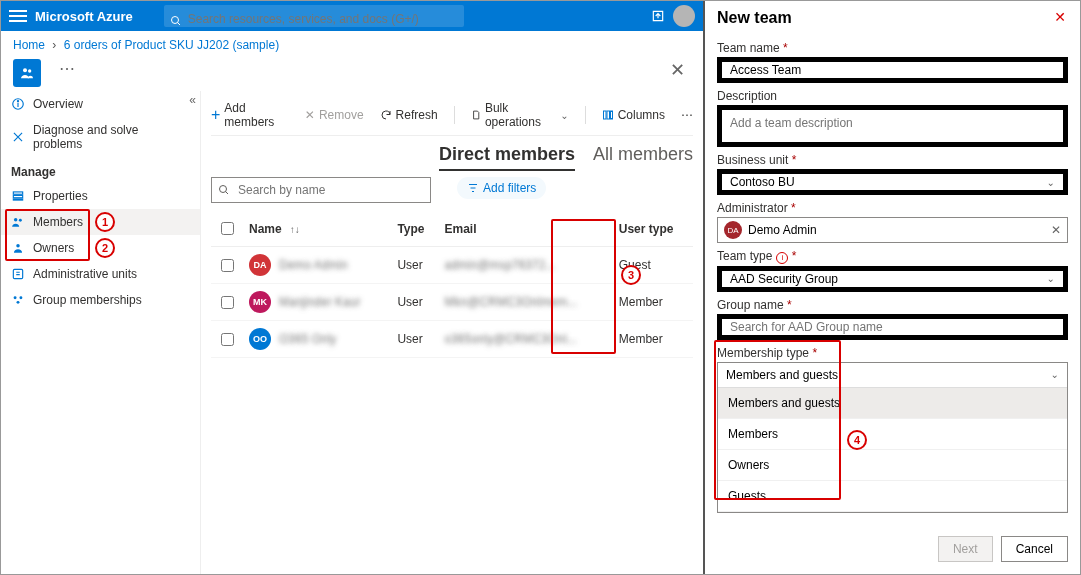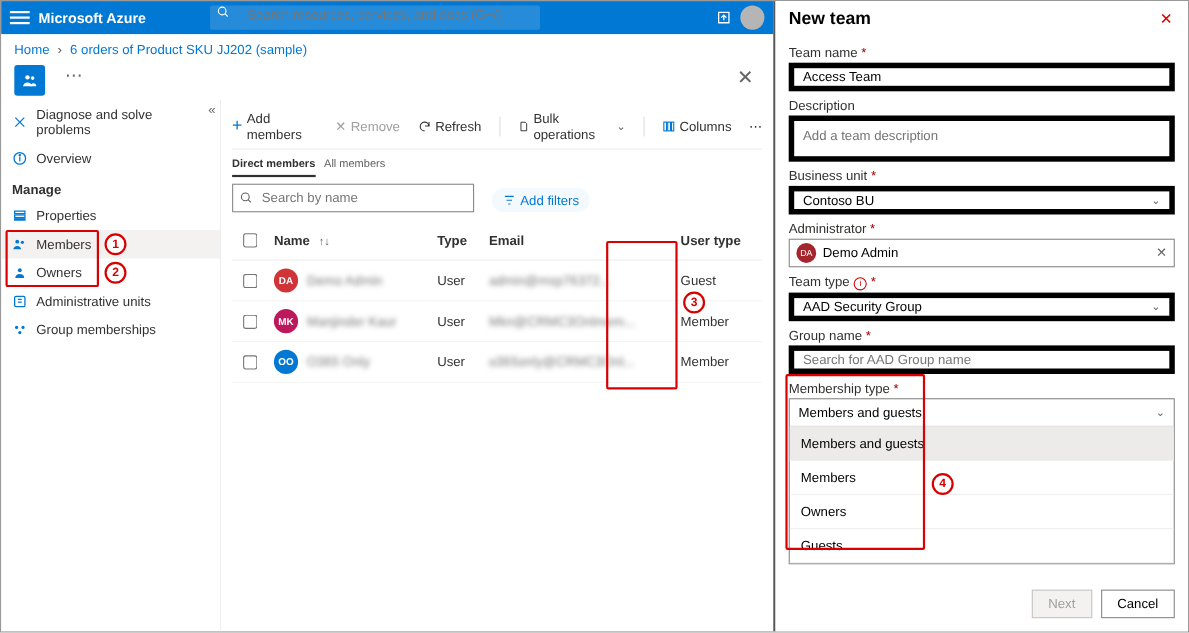--- a/index.html
+++ b/index.html
@@ -5,21 +5,21 @@
   * { box-sizing: border-box; font-family: 'Segoe UI', Arial, sans-serif; }
   body { margin: 0; background: #fff; display: flex; width: 1081px; height: 575px; border: 1px solid #999; }
   .left { width: 704px; border-right: 2px solid #555; display: flex; flex-direction: column; }
   .right { flex: 1; display: flex; flex-direction: column; padding: 8px 12px 12px; background: #fff; }
 
   
   .topbar { display: flex; align-items: center; height: 30px; background: #0078d4; color: #fff; padding: 0 8px; gap: 8px; }
   .ham { width: 18px; display: flex; flex-direction: column; gap: 3px; cursor: pointer; }
   .ham div { height: 2px; background: #fff; }
   .brand { font-size: 13px; font-weight: 600; }
-  .searchbar { flex: 0 0 300px; margin-left: 50px; display: flex; align-items: flex-start; background: rgba(255,255,255,.15); border-radius: 2px; height: 22px; padding: 0 6px; gap: 14px; }
+  .searchbar { flex: 0 0 300px; margin-left: 23px; display: flex; align-items: flex-end; background: rgba(255,255,255,.15); border-radius: 2px; height: 22px; padding: 0 6px; gap: 4px; }
   .searchbar input { flex: 1; background: transparent; border: none; outline: none; color: #fff; font-size: 12px; }
   .searchbar svg { flex-shrink: 0; }
   .topbar-right { margin-left: auto; display: flex; align-items: center; gap: 8px; }
   .avatar { width: 22px; height: 22px; border-radius: 50%; background: #b5b5b5; }
 
   
   .breadcrumb { padding: 7px 12px; font-size: 12px; color: #0078d4; }
   .breadcrumb .sep { color: #555; padding: 0 4px; }
 
   
@@ -40,25 +40,25 @@
   .nav-head { padding: 8px 10px 4px; font-size: 12px; font-weight: 600; color: #323130; }
   svg.nav-ico { width: 14px; height: 14px; flex-shrink: 0; }
 
   .content { flex: 1; display: flex; flex-direction: column; padding: 4px 10px; }
   .toolbar { display: flex; align-items: center; gap: 16px; padding: 6px 0; border-bottom: 1px solid #eee; font-size: 12px; color: #323130; }
   .toolbar .tb { display: flex; align-items: center; gap: 4px; cursor: pointer; }
   .toolbar .disabled { color: #a19f9d; cursor: default; }
   .toolbar .plus { color: #0078d4; font-size: 16px; font-weight: 400; }
   .tb-sep { width: 1px; height: 18px; background: #ddd; }
 
-  .tabs { display: flex; gap: 8px; padding: 8px 0 6px; font-size: 10px; }
+  .tabs { display: flex; gap: 18px; padding: 8px 0 6px; font-size: 18px; justify-content: flex-end; }
   .tab { cursor: pointer; color: #605e5c; padding-bottom: 4px; }
   .tab.selected { color: #323130; font-weight: 600; border-bottom: 2px solid #323130; }
 
-  .filterrow { display: flex; gap: 16px; align-items: flex-end; }
+  .filterrow { display: flex; gap: 26px; align-items: flex-start; }
   .searchname { display: flex; align-items: center; width: 220px; border: 1px solid #8a8886; height: 26px; padding: 0 6px; gap: 6px; font-size: 12px; }
   .searchname input { border: none; outline: none; flex: 1; font-size: 12px; }
   .addfilters { display: flex; align-items: center; gap: 4px; font-size: 12px; color: #0078d4; background: #f3f9fd; border-radius: 14px; padding: 4px 10px; cursor: pointer; }
 
   table { width: 100%; border-collapse: collapse; margin-top: 8px; font-size: 12px; }
   th { text-align: left; font-weight: 600; padding: 8px 6px; border-bottom: 1px solid #eee; color: #323130; }
   td { padding: 7px 6px; border-bottom: 1px solid #f4f4f4; color: #323130; }
   .ck { width: 16px; }
   .av { width: 22px; height: 22px; border-radius: 50%; color: #fff; font-size: 9px; display: flex; align-items: center; justify-content: center; font-weight: 600; }
   .namecell { display: flex; align-items: center; gap: 8px; }
@@ -141,31 +141,31 @@
     </div>
     <div class="title-dots">⋯</div>
     <div class="title-close">✕</div>
   </div>
 
   <div class="body">
     <div class="nav nav-area">
       <div class="nav-collapse">«</div>
       <div class="nav-item">
         <svg class="nav-ico" viewBox="0 0 24 24" fill="none" stroke="#0078d4" stroke-width="2">
-            <path d="M5 5l14 14M19 5L5 19"></path>
-          </svg>
-        <span>Diagnose and solve problems</span>
-      </div>
-      <div class="nav-item">
-        <svg class="nav-ico" viewBox="0 0 24 24" fill="none" stroke="#0078d4" stroke-width="2">
             <circle cx="12" cy="12" r="9"></circle>
             <line x1="12" y1="10" x2="12" y2="17"></line>
             <circle cx="12" cy="7" r="1" fill="#0078d4"></circle>
           </svg>
         <span>Overview</span>
+      </div>
+      <div class="nav-item">
+        <svg class="nav-ico" viewBox="0 0 24 24" fill="none" stroke="#0078d4" stroke-width="2">
+            <path d="M5 5l14 14M19 5L5 19"></path>
+          </svg>
+        <span>Diagnose and solve problems</span>
       </div>
       <div class="nav-head">Manage</div>
 
       <div class="rel">
         <div class="nav-item">
           <svg class="nav-ico" viewBox="0 0 24 24" fill="none" stroke="#0078d4" stroke-width="2">
               <rect x="4" y="5" width="16" height="4"></rect>
               <rect x="4" y="11" width="16" height="4"></rect>
               <rect x="4" y="17" width="16" height="2"></rect>
             </svg>

